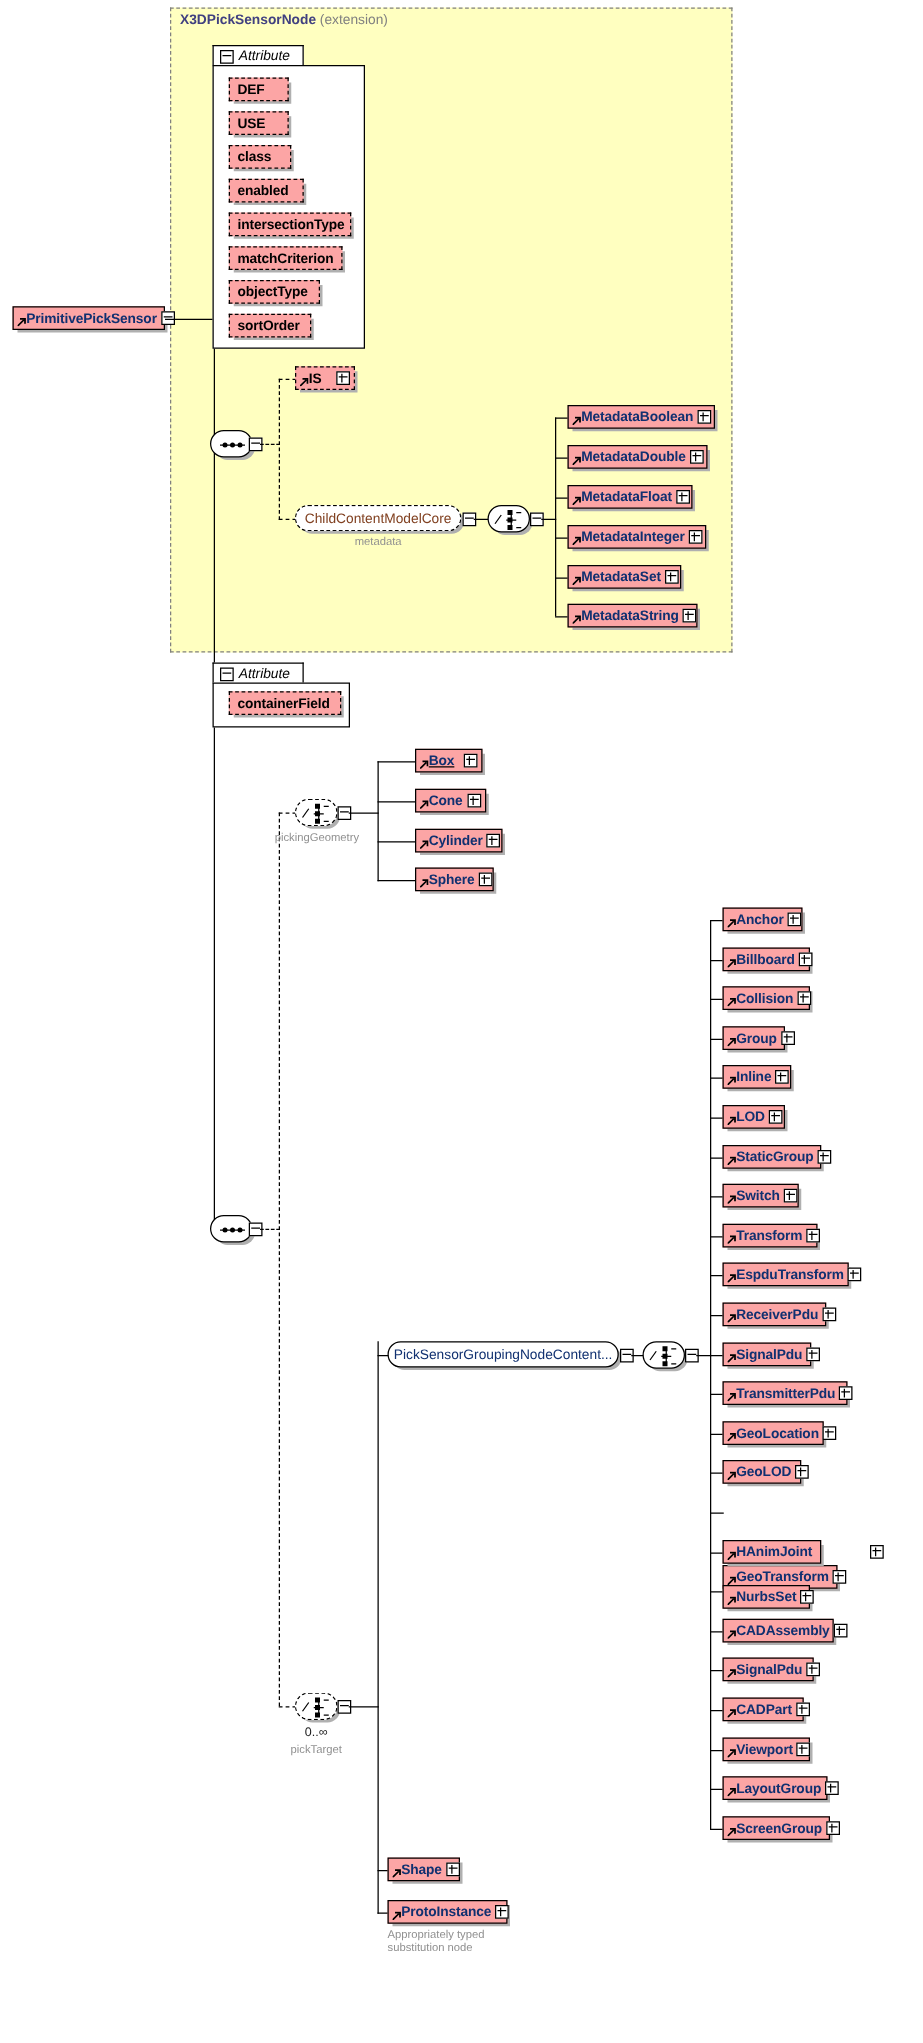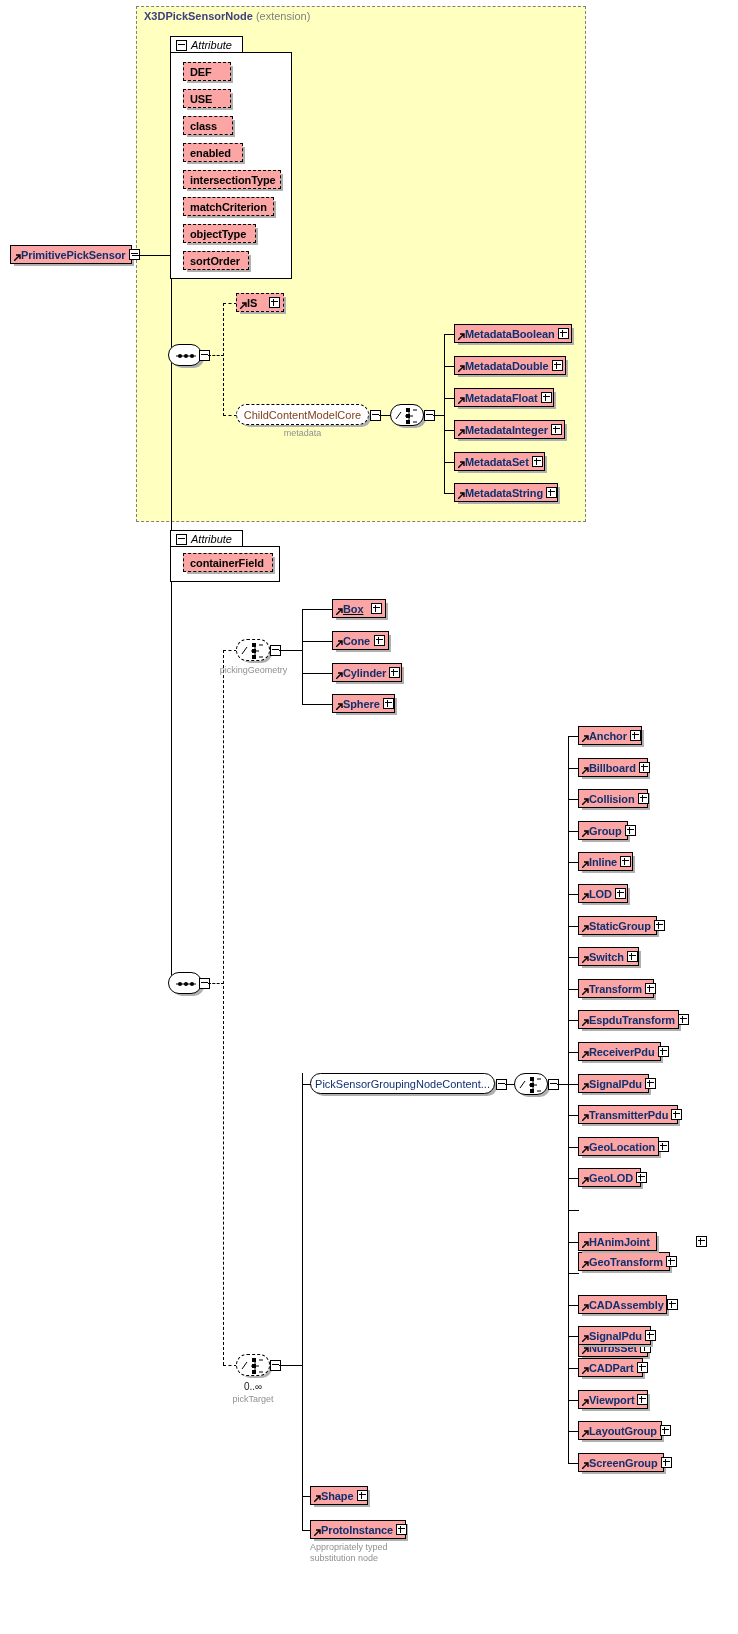--- a/index.html
+++ b/index.html
@@ -526,21 +526,21 @@
       <div class="node solid" style="left: 578px; top: 1232px; width: 79px; gap: 43px;">
         <span class="refarrow">
           <svg width="7" height="7" viewBox="0 0 7 7">
             <path d="M0 7 L5 2 M2 1 L6 1 L6 5" stroke="#000" stroke-width="1.4" fill="none"></path>
           </svg>
         </span>
         <span class="txt">HAnimJoint</span>
         <span class="sq plus boxicon" style="margin-left: auto;"></span>
       </div>
       <div class="ln h" style="left: 568px; top: 1273px; width: 11px;"></div>
-      <div class="node solid" style="left: 578px; top: 1338px; width: 70px;">
+      <div class="node solid" style="left: 578px; top: 1268px; width: 70px;">
         <span class="refarrow">
           <svg width="7" height="7" viewBox="0 0 7 7">
             <path d="M0 7 L5 2 M2 1 L6 1 L6 5" stroke="#000" stroke-width="1.4" fill="none"></path>
           </svg>
         </span>
         <span class="txt">NurbsSet</span>
         <span class="sq plus boxicon" style="margin-left: auto;"></span>
       </div>
       <div class="ln h" style="left: 568px; top: 1305px; width: 11px;"></div>
       <div class="node solid" style="left: 578px; top: 1295px; width: 89px;">

